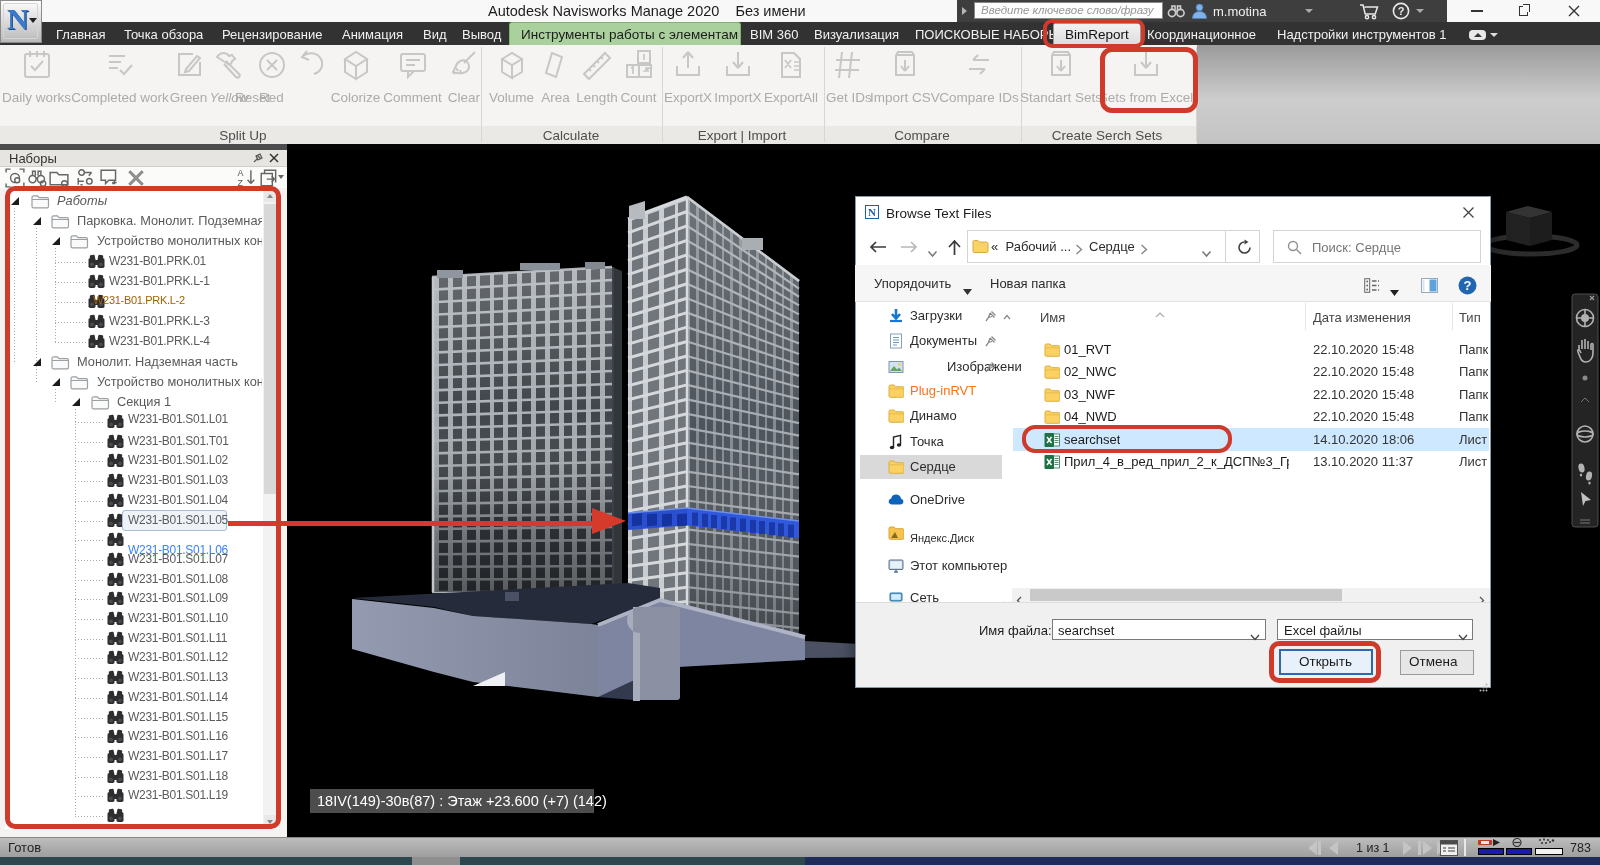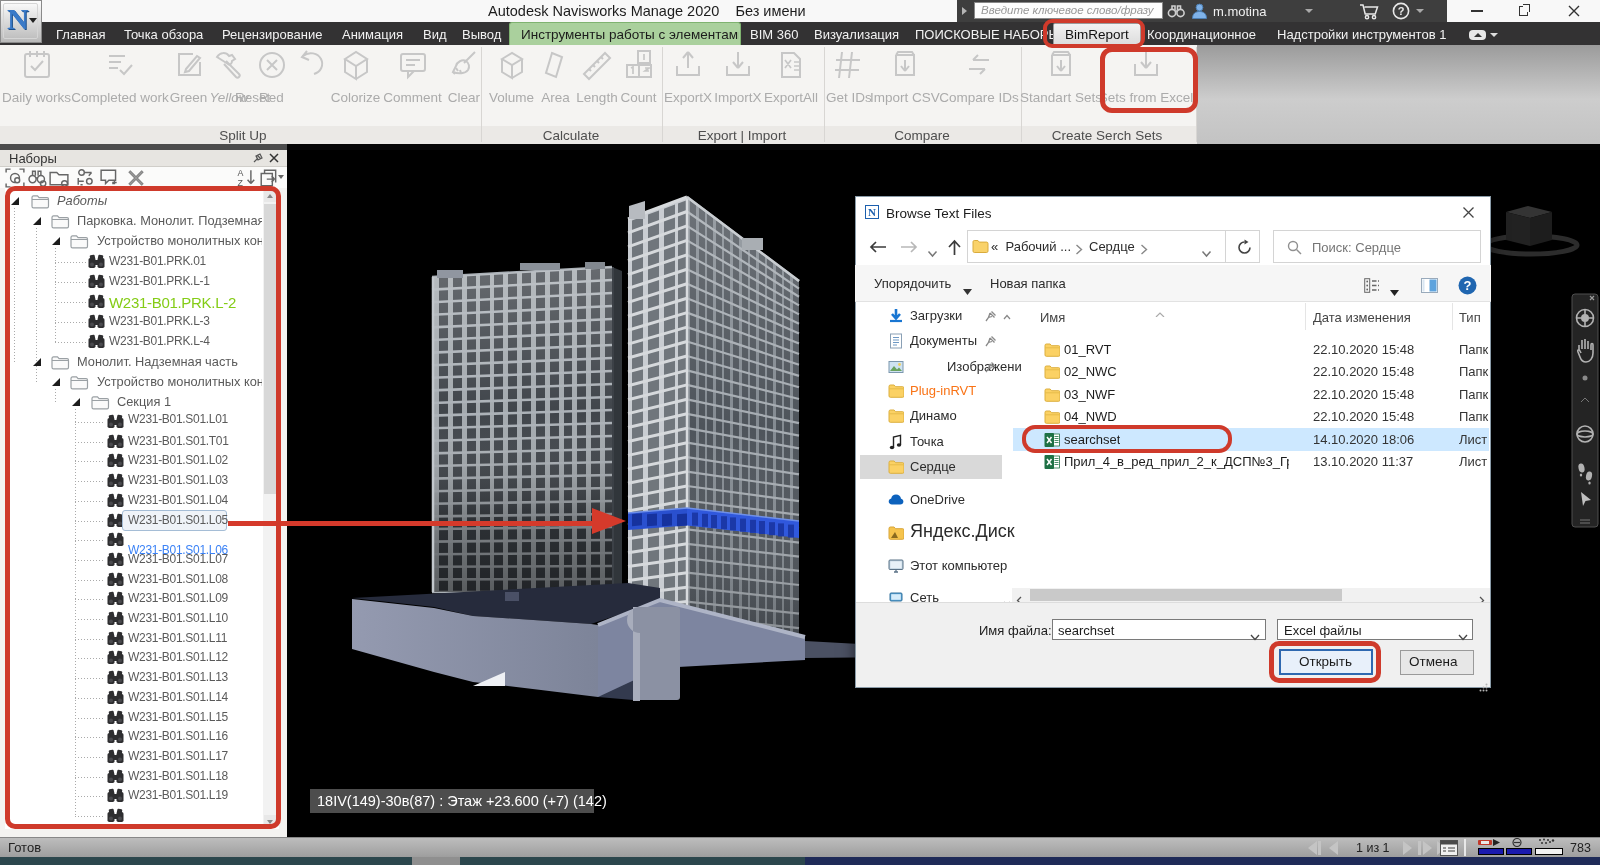--- a/index.html
+++ b/index.html
@@ -179,21 +179,21 @@
     </svg><div class="abs" style="left:109px;top:274px;width:153px;height:17px;overflow:hidden;font-size:12px;letter-spacing:-0.3px;color:#5a5a5a;white-space:nowrap;">W231-B01.PRK.L-1</div><svg class="abs" style="left:88px;top:294px;" width="17" height="16" viewBox="0 0 17 16">
       <g fill="#2e2e30">
         <rect x="0.5" y="4" width="7" height="10" rx="1.8"></rect>
         <rect x="9.5" y="4" width="7" height="10" rx="1.8"></rect>
         <rect x="6.5" y="6" width="4" height="5"></rect>
         <rect x="2" y="1" width="5" height="5" rx="1" transform="rotate(-12 4.5 3.5)"></rect>
         <rect x="10" y="1" width="5" height="5" rx="1" transform="rotate(12 12.5 3.5)"></rect>
       </g>
       <circle cx="4" cy="10.5" r="2" fill="#4a4a4e"></circle>
       <circle cx="13" cy="10.5" r="2" fill="#4a4a4e"></circle>
-    </svg><div class="abs" style="left:109px;top:294px;width:153px;height:17px;overflow:hidden;font-size:15px;letter-spacing:-0.3px;color:#84cc16;white-space:nowrap;">W231-B01.PRK.L-2</div><svg class="abs" style="left:88px;top:314px;" width="17" height="16" viewBox="0 0 17 16">
+    </svg><div class="abs" style="left:93px;top:294px;width:153px;height:17px;overflow:hidden;font-size:11px;letter-spacing:-0.3px;color:#a16207;white-space:nowrap;">W231-B01.PRK.L-2</div><svg class="abs" style="left:88px;top:314px;" width="17" height="16" viewBox="0 0 17 16">
       <g fill="#2e2e30">
         <rect x="0.5" y="4" width="7" height="10" rx="1.8"></rect>
         <rect x="9.5" y="4" width="7" height="10" rx="1.8"></rect>
         <rect x="6.5" y="6" width="4" height="5"></rect>
         <rect x="2" y="1" width="5" height="5" rx="1" transform="rotate(-12 4.5 3.5)"></rect>
         <rect x="10" y="1" width="5" height="5" rx="1" transform="rotate(12 12.5 3.5)"></rect>
       </g>
       <circle cx="4" cy="10.5" r="2" fill="#4a4a4e"></circle>
       <circle cx="13" cy="10.5" r="2" fill="#4a4a4e"></circle>
     </svg><div class="abs" style="left:109px;top:314px;width:153px;height:17px;overflow:hidden;font-size:12px;letter-spacing:-0.3px;color:#5a5a5a;white-space:nowrap;">W231-B01.PRK.L-3</div><svg class="abs" style="left:88px;top:334px;" width="17" height="16" viewBox="0 0 17 16">
@@ -711,21 +711,21 @@
         <ellipse cx="4" cy="13.5" rx="2.2" ry="1.7" fill="#222"></ellipse>
         <ellipse cx="11" cy="11" rx="2.2" ry="1.7" fill="#222"></ellipse>
       </svg></div><div class="abs" style="left:910px;top:434px;z-index:26;font-size:13px;color:#2b2b2b;white-space:nowrap;">Точка</div><div class="abs" style="left:860px;top:455px;width:142px;height:24px;background:#d9d9d9;z-index:26;"></div><div class="abs" style="left:888px;top:459px;z-index:26;"><svg width="16" height="16" viewBox="0 0 16 16">
         <path d="M1 3.4c0-.9.5-1.4 1.3-1.4h3.8l1.5 1.7h7.1c.8 0 1.3.6 1.3 1.3v8c0 .8-.5 1.3-1.3 1.3H2.3c-.8 0-1.3-.5-1.3-1.3z" fill="#fbd164" stroke="#dcaf3f"></path>
         <path d="M1 5.8h15" stroke="#e6bc49"></path>
       </svg></div><div class="abs" style="left:910px;top:459px;z-index:26;font-size:13px;color:#2b2b2b;white-space:nowrap;">Сердце</div><div class="abs" style="left:888px;top:492px;z-index:26;"><svg width="16" height="16" viewBox="0 0 16 16">
         <path d="M4 12.5c-2 0-3.3-1.4-3.3-3 0-1.5 1-2.7 2.5-3C3.6 4 5.5 2.5 8 2.5c2.8 0 4.8 1.8 5 4.2 1.4.2 2.4 1.3 2.4 2.8 0 1.7-1.3 3-3.2 3z" fill="#0d62bd"></path>
       </svg></div><div class="abs" style="left:910px;top:492px;z-index:26;font-size:13px;color:#2b2b2b;white-space:nowrap;">OneDrive</div><div class="abs" style="left:888px;top:525px;z-index:26;"><svg width="16" height="16" viewBox="0 0 16 16">
         <path d="M1 3.4c0-.9.5-1.4 1.3-1.4h3.8l1.5 1.7h7.1c.8 0 1.3.6 1.3 1.3v8c0 .8-.5 1.3-1.3 1.3H2.3c-.8 0-1.3-.5-1.3-1.3z" fill="#f6c44d" stroke="#d7a53a"></path>
         <path d="M3 13l4-6 3 6z" fill="#8a6a1f"></path>
-      </svg></div><div class="abs" style="left:910px;top:521px;z-index:26;font-size:18px;color:#2b2b2b;white-space:nowrap;">Яндекс.Диск</div><div class="abs" style="left:888px;top:558px;z-index:26;"><svg width="16" height="16" viewBox="0 0 16 16">
+      </svg></div><div class="abs" style="left:910px;top:532px;z-index:26;font-size:11px;color:#2b2b2b;white-space:nowrap;">Яндекс.Диск</div><div class="abs" style="left:888px;top:558px;z-index:26;"><svg width="16" height="16" viewBox="0 0 16 16">
         <rect x="1" y="2" width="14" height="9.5" rx="1" fill="#bcd0de" stroke="#5b7287"></rect>
         <rect x="2.3" y="3.3" width="11.4" height="7" fill="#e8f1f8"></rect>
         <path d="M6 14h4M8 11.5V14" stroke="#5b7287" stroke-width="1.3"></path>
       </svg></div><div class="abs" style="left:910px;top:558px;z-index:26;font-size:13px;color:#2b2b2b;white-space:nowrap;">Этот компьютер</div><div class="abs" style="left:888px;top:590px;z-index:26;"><svg width="16" height="16" viewBox="0 0 16 16">
         <rect x="2" y="3" width="12" height="8" rx="1" fill="#5ba7d9" stroke="#33719c"></rect>
         <rect x="3.2" y="4.2" width="9.6" height="5.6" fill="#d6ecfa"></rect>
         <path d="M5 13.5h6" stroke="#33719c" stroke-width="1.5"></path>
       </svg></div><div class="abs" style="left:910px;top:590px;z-index:26;font-size:13px;color:#2b2b2b;white-space:nowrap;">Сеть</div><div class="abs" style="left:1003px;top:306px;z-index:26;"><svg width="8" height="6" viewBox="0 0 8 6">
         <path d="M1 5l3-3.5L7 5" fill="none" stroke="#888" stroke-width="1.2"></path>
       </svg></div><div class="abs" style="left:1003px;top:593px;z-index:26;"><svg width="8" height="6" viewBox="0 0 8 6">

